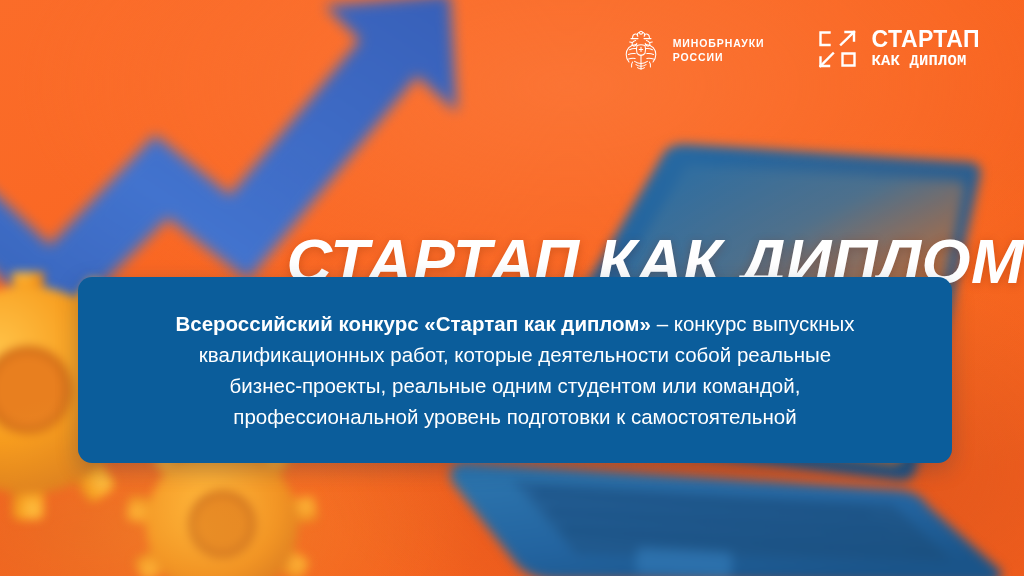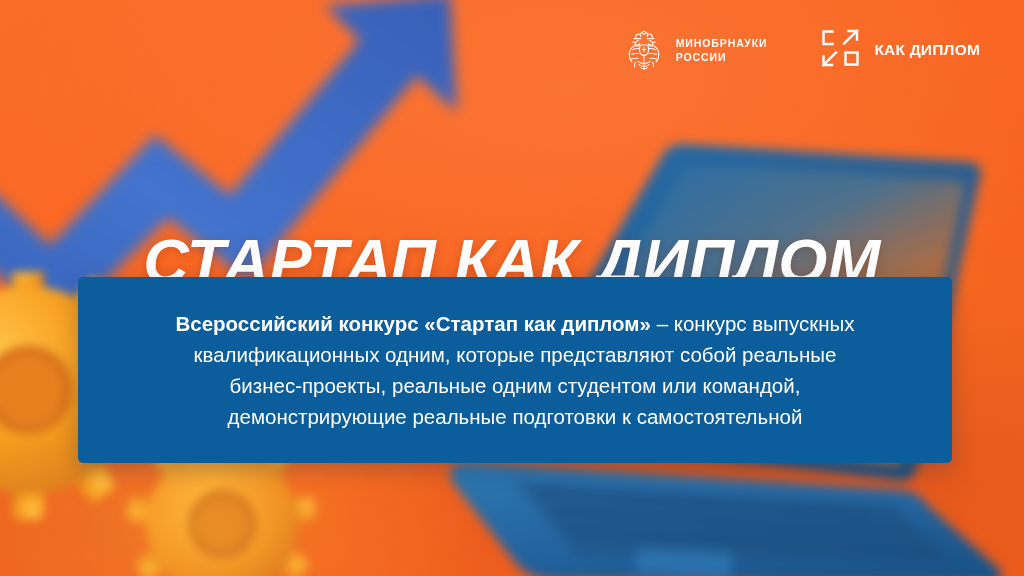--- a/index.html
+++ b/index.html
@@ -118,48 +118,49 @@
     font-weight: 800;
     letter-spacing: 0.4px;
     display: block;
   }
   .skd-line2 {
     font-size: 15.5px;
     font-weight: 800;
     letter-spacing: 0.2px;
     display: block;
     margin-top: 3px;
+    font-family: Liberation Mono, monospace;
   }
 
   
   .title {
     position: absolute;
     top: 186px;
     left: 0;
     width: 1024px;
-    text-align: center;
+    text-align: right;
     color: #ffffff;
     font-size: 63px;
     font-weight: 800;
     font-style: italic;
     letter-spacing: 0.5px;
     line-height: 1.05;
     z-index: 25;
     text-shadow: 0 2px 10px rgba(120,35,0,0.28);
   }
 
   
   .panel {
     position: absolute;
     left: 78px;
     top: 277px;
     width: 874px;
     height: 186px;
     background: #0b5d9b;
-    border-radius: 5px;
+    border-radius: 14px;
     z-index: 25;
     display: flex;
     align-items: center;
     justify-content: center;
     box-shadow: 0 6px 22px rgba(10,45,85,0.26);
   }
   .panel-text {
     color: #ffffff;
     font-size: 20.5px;
     line-height: 1.52;
@@ -349,29 +350,30 @@
           <path d="M24 15.5 L37 3"></path>
           <path d="M28.5 3 H37 V11.5"></path>
 
           <path d="M16 24.5 L3.5 37"></path>
           <path d="M3.5 28.5 V37 H12"></path>
 
           <path d="M25.5 24.5 H37.5 V36.5 H25.5 Z"></path>
         </g>
       </svg>
       <div class="skd-text">
+        <span class="skd-line1">СТАРТАП</span>
         <span class="skd-line2">КАК ДИПЛОМ</span>
       </div>
     </div>
   </div>
 
   <h1 class="title">СТАРТАП КАК ДИПЛОМ</h1>
 
   <div class="panel">
     <p class="panel-text">
       <span class="panel-line"><b>Всероссийский конкурс «Стартап как диплом»</b><span> – конкурс выпускных</span></span>
-      <span class="panel-line">квалификационных одним, которые представляют собой реальные</span>
+      <span class="panel-line">квалификационных работ, которые деятельности собой реальные</span>
       <span class="panel-line">бизнес-проекты, реальные одним студентом или командой,</span>
-      <span class="panel-line">демонстрирующие реальные подготовки к самостоятельной</span>
+      <span class="panel-line">профессиональной уровень подготовки к самостоятельной</span>
     </p>
   </div>
 
 </div>
 
 </body></html>

